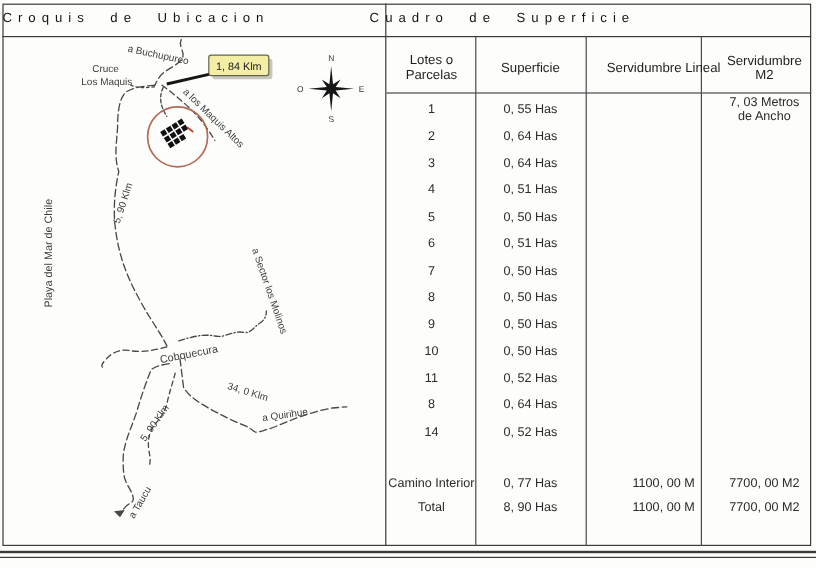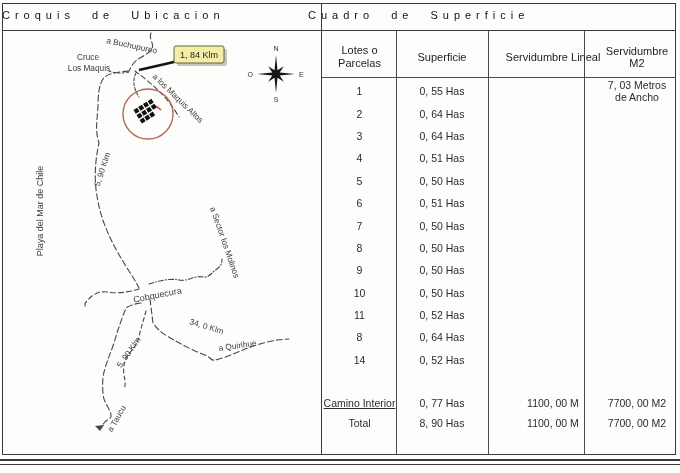--- a/index.html
+++ b/index.html
@@ -22,21 +22,21 @@
   .hcell{display:flex;align-items:center;justify-content:center;text-align:center;
          font-size:11px;line-height:13px;color:#1e1e1e;}
   .trow{display:flex;height:22.4px;align-items:center;}
   .trow.r-tall{height:41px;align-items:flex-end;padding-bottom:3px;box-sizing:border-box;}
   .trow.r-total{height:21px;align-items:center;}
   .tcell{text-align:center;line-height:12px;}
   .c0{width:73px;}
   .c1{width:92px;}
   .c2{width:96px;margin-left:17px;}
   .c3{width:72px;line-height:12px;text-align:center;}
-  .r-tall .c0{padding-left:0;text-decoration:underline;}
+  .r-tall .c0{padding-left:0;}
   
   .mlabel{font-family:"Liberation Sans",sans-serif;font-size:8.3px;fill:#3d3d3d;}
   .mlabel-big{font-family:"Liberation Sans",sans-serif;font-size:9px;fill:#3d3d3d;}
   .compass-letter{font-family:"Liberation Sans",sans-serif;font-size:7px;fill:#333;}
   .road{fill:none;stroke:#474747;stroke-width:1.1;stroke-linecap:round;}
 </style>
 </head>
 <body>
 
 <div id="stage">

